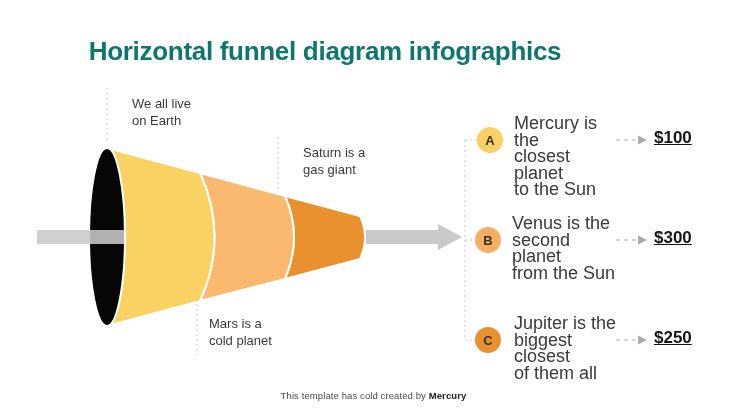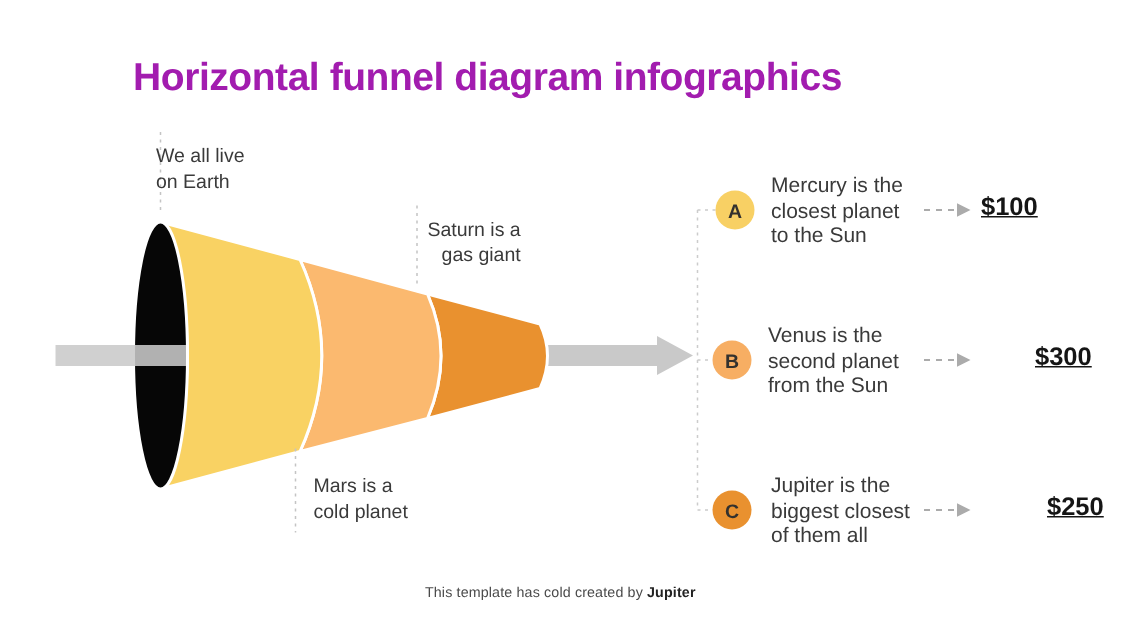--- a/index.html
+++ b/index.html
@@ -5,34 +5,34 @@
   html,body{margin:0;padding:0;}
   body{
     width:747px;height:420px;position:relative;overflow:hidden;
     background:#ffffff;
     font-family:"Liberation Sans","DejaVu Sans",sans-serif;
     color:#2f2f2f;
   }
   .abs{position:absolute;}
   .page-title{
     top:36px;left:0;width:650px;text-align:center;
-    font-size:26px;font-weight:700;color:#a21caf;letter-spacing:-0.3px;
+    font-size:26px;font-weight:700;color:#0f766e;letter-spacing:-0.3px;
   }
   .svg-layer{top:0;left:0;width:747px;height:420px;}
   .stage-label{
     font-size:13px;line-height:16.5px;color:#3a3a3a;
     white-space:pre-line;
   }
   .item-circle{
     width:26px;height:26px;border-radius:50%;
     display:flex;align-items:center;justify-content:center;
     font-size:13px;font-weight:700;color:#33312e;
   }
   .item-text{
-    font-size:14px;line-height:16.5px;color:#3a3a3a;white-space:pre-line;
+    font-size:18px;line-height:16.5px;color:#3a3a3a;white-space:pre-line;
   }
   .item-value{
     font-size:17px;font-weight:700;color:#151515;text-decoration:underline;
   }
   .footer{
     top:390px;left:0;width:747px;text-align:center;
     font-size:9.5px;color:#4a4a4a;letter-spacing:0.1px;
   }
   .footer b{font-weight:700;color:#222;}
 </style>
@@ -69,40 +69,40 @@
     <path d="M 638,235.5 L 647,240 L 638,244.5 Z" fill="#ABABAB"></path>
   </g>
   <g>
     <path d="M 616,340 H 638" stroke="#ababab" stroke-width="1.2" fill="none" stroke-dasharray="4 4"></path>
     <path d="M 638,335.5 L 647,340 L 638,344.5 Z" fill="#ABABAB"></path>
   </g>
 </svg>
 
 <div class="abs page-title">Horizontal funnel diagram infographics</div>
 
-<div class="abs stage-label" style="top:96px;left:104px;">We all live
+<div class="abs stage-label" style="top:96px;left:132px;">We all live
 on Earth</div>
-<div class="abs stage-label" style="top:145px;left:285px;text-align:right;">Saturn is a
+<div class="abs stage-label" style="top:145px;left:303px;">Saturn is a
 gas giant</div>
 <div class="abs stage-label" style="top:316px;left:209px;">Mars is a
 cold planet</div>
 
 <div class="abs item-circle" style="top: 127px; left: 477px; background: rgb(248, 208, 100);">A</div>
 <div class="abs item-text" style="top:115px;left:514px;width:110px;">Mercury is the
 closest planet
 to the Sun</div>
 <div class="abs item-value" style="top:128px;left:654px;">$100</div>
 
 <div class="abs item-circle" style="top: 227px; left: 475px; background: rgb(247, 174, 99);">B</div>
 <div class="abs item-text" style="top:215px;left:512px;width:110px;">Venus is the
 second planet
 from the Sun</div>
-<div class="abs item-value" style="top:228px;left:654px;margin-left:36px;">$300</div>
+<div class="abs item-value" style="top:228px;left:654px;">$300</div>
 
 <div class="abs item-circle" style="top: 327px; left: 475px; background: rgb(233, 145, 47);">C</div>
 <div class="abs item-text" style="top:315px;left:514px;width:110px;">Jupiter is the
 biggest closest
 of them all</div>
-<div class="abs item-value" style="top:328px;left:654px;margin-left:44px;">$250</div>
+<div class="abs item-value" style="top:328px;left:654px;">$250</div>
 
 <div class="abs footer">
-  <span>This template has cold created by </span><b>Jupiter</b>
+  <span>This template has cold created by </span><b>Mercury</b>
 </div>
 
 </body></html>

